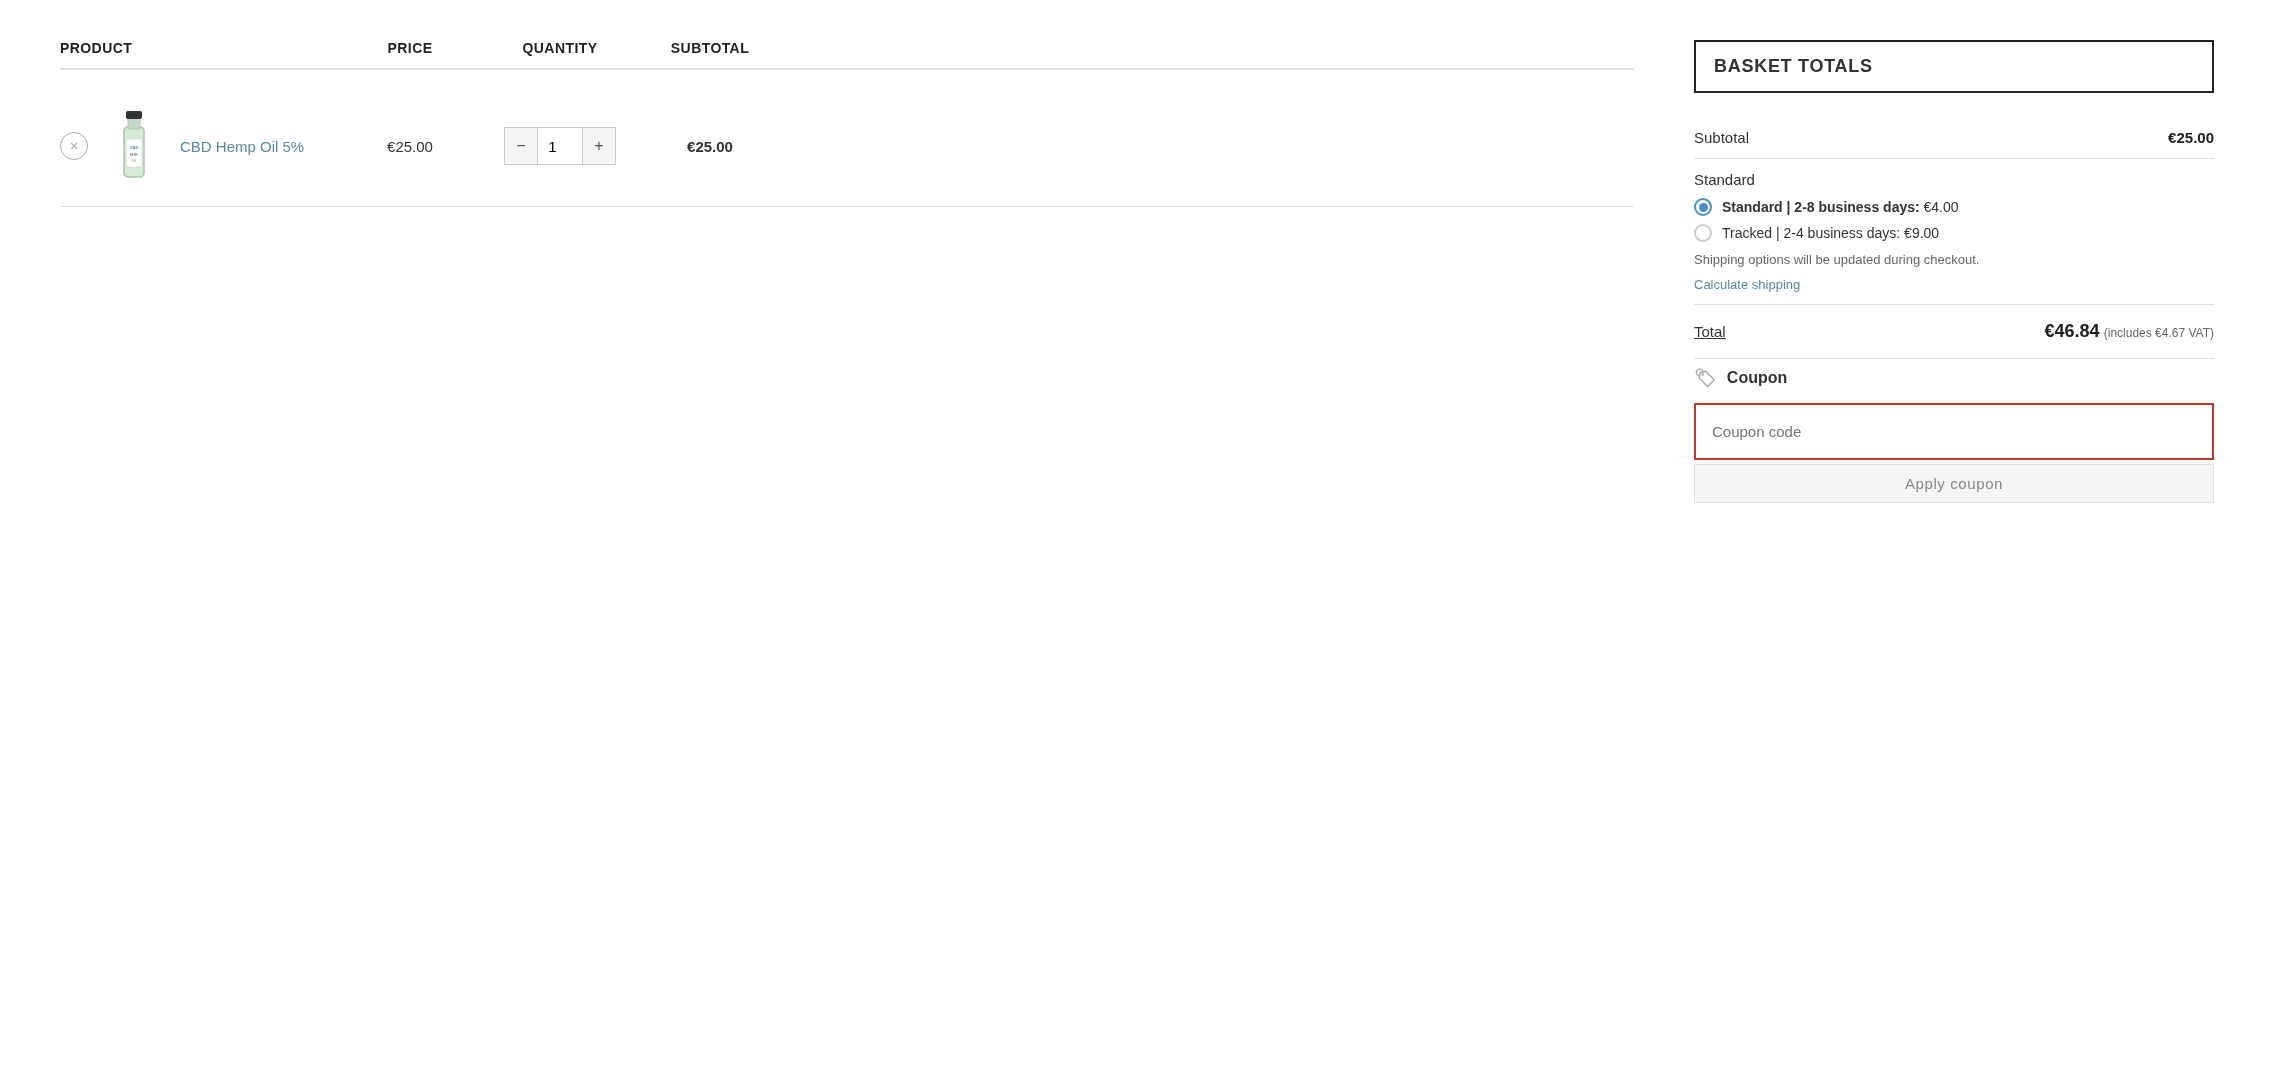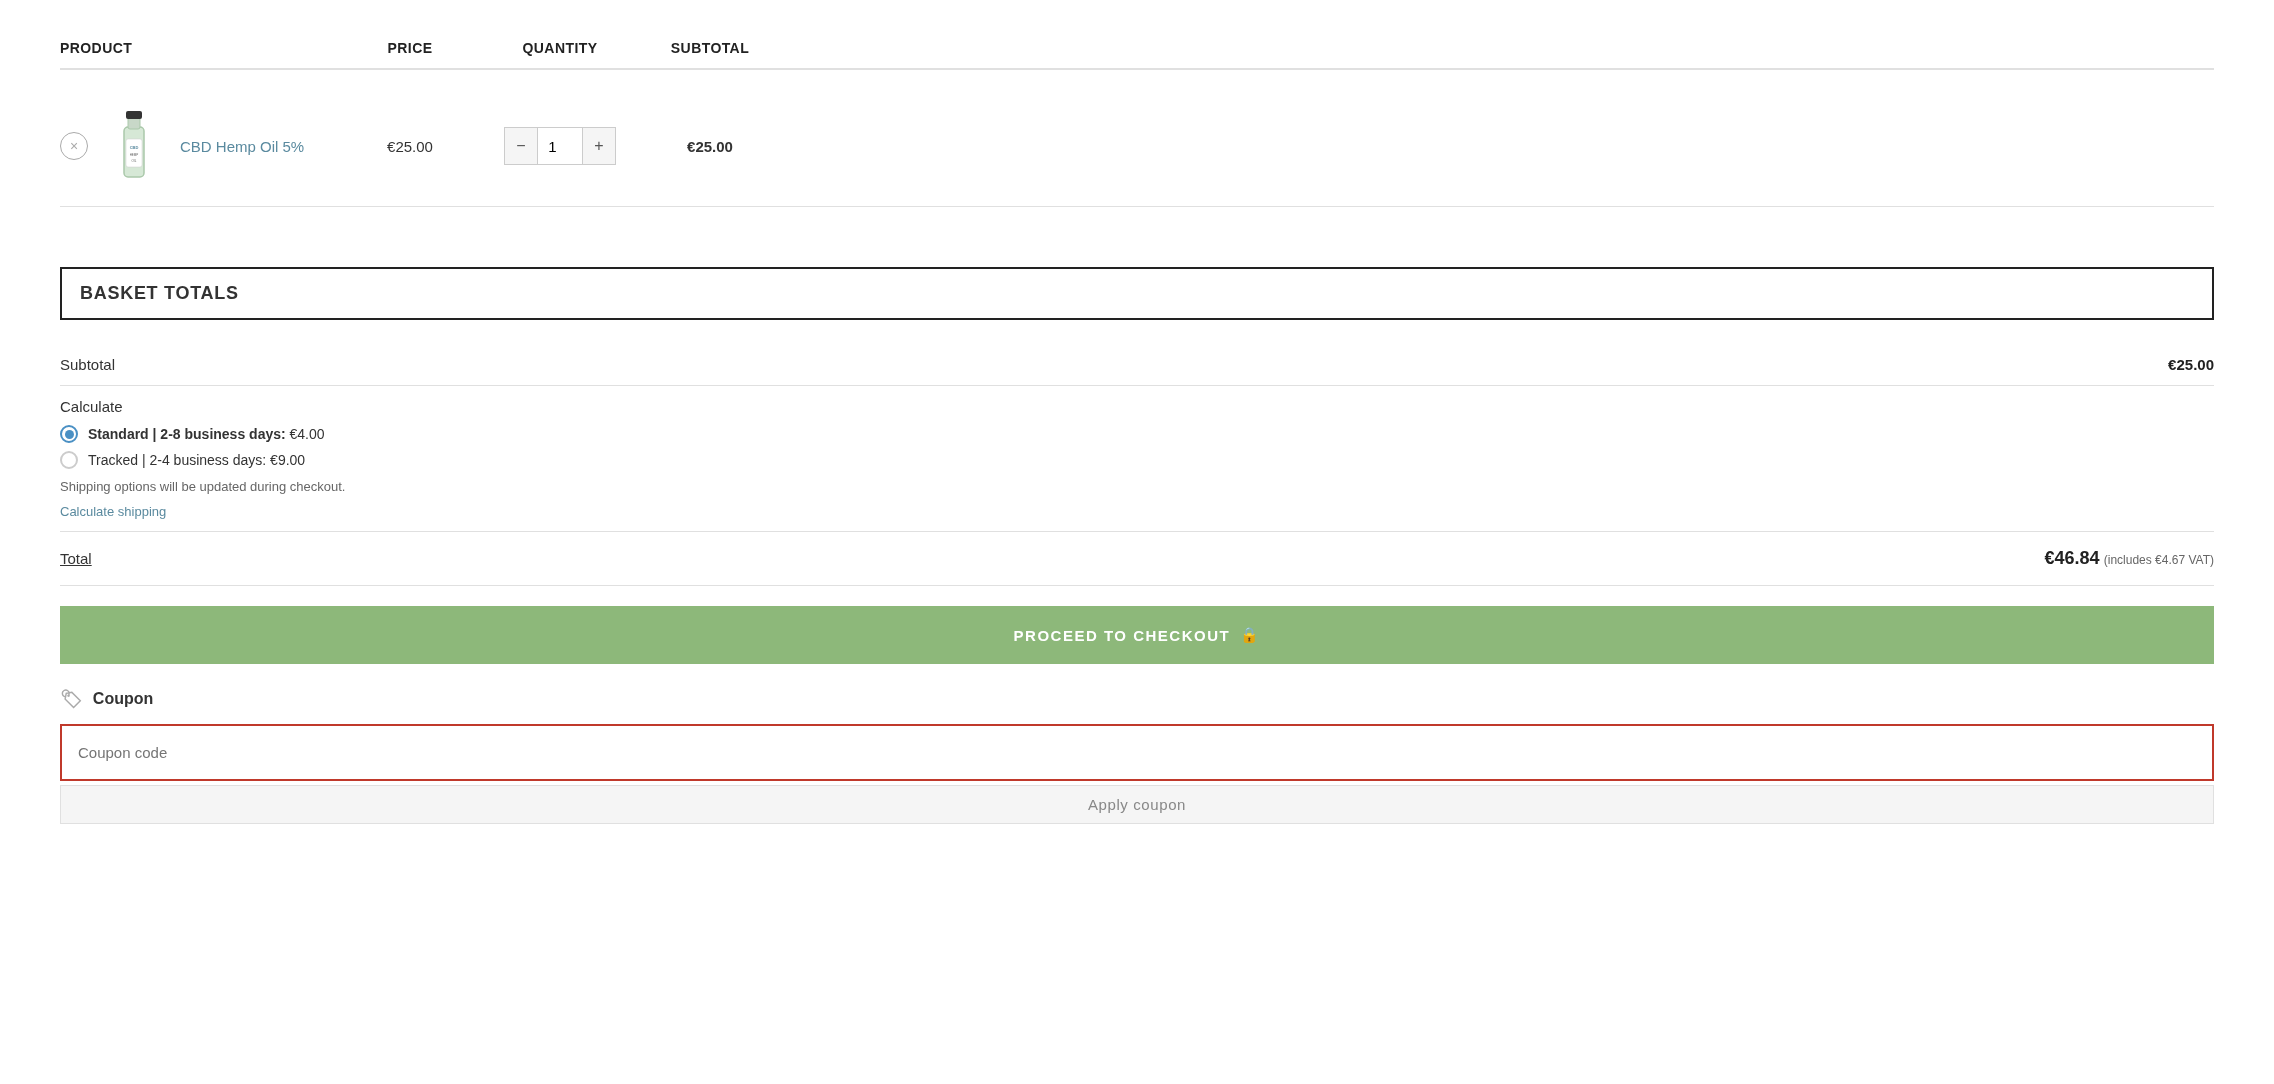--- a/index.html
+++ b/index.html
@@ -7,21 +7,20 @@
       font-family: -apple-system, BlinkMacSystemFont, 'Segoe UI', Arial, sans-serif;
       background: #fff;
       color: #333;
       font-size: 15px;
     }
     .page-wrapper {
       display: flex;
       max-width: 2274px;
       padding: 40px 60px;
       gap: 60px;
-      flex-direction: column;
     }
     
     .cart-section {
       flex: 1.2;
     }
     .cart-table-header {
       display: grid;
       grid-template-columns: 280px 120px 160px 120px;
       border-bottom: 2px solid #e0e0e0;
       padding-bottom: 12px;
@@ -367,21 +366,21 @@
 
   <div class="basket-totals">
     <div class="basket-totals-title">BASKET TOTALS</div>
 
     <div class="totals-row">
       <span class="totals-label">Subtotal</span>
       <span class="totals-value">€25.00</span>
     </div>
 
     <div class="shipping-section">
-      <div class="shipping-label-top">Calculate</div>
+      <div class="shipping-label-top">Standard</div>
 
       
       <div class="shipping-option">
         <div class="radio-circle selected"></div>
         <span>
           <span class="bold-option">Standard | 2-8 business days:</span>
           <span>€4.00</span>
         </span>
       </div>
 
@@ -399,24 +398,20 @@
     </div>
 
     <div class="total-row">
       <span class="total-main">Total</span>
       <span>
         <span class="total-main-value">€46.84</span>
         <span class="total-vat">(includes €4.67 VAT)</span>
       </span>
     </div>
 
-    <button class="btn-checkout">
-      <span>PROCEED TO CHECKOUT</span>
-      <span>🔒</span>
-    </button>
 
     <div class="coupon-section">
       <div class="coupon-heading">
         <span class="coupon-icon">🏷</span>
         <span>Coupon</span>
       </div>
       <div class="coupon-input-wrapper">
         <input class="coupon-input" type="text" placeholder="Coupon code" style="">
       </div>
       <button class="btn-apply-coupon">Apply coupon</button>

